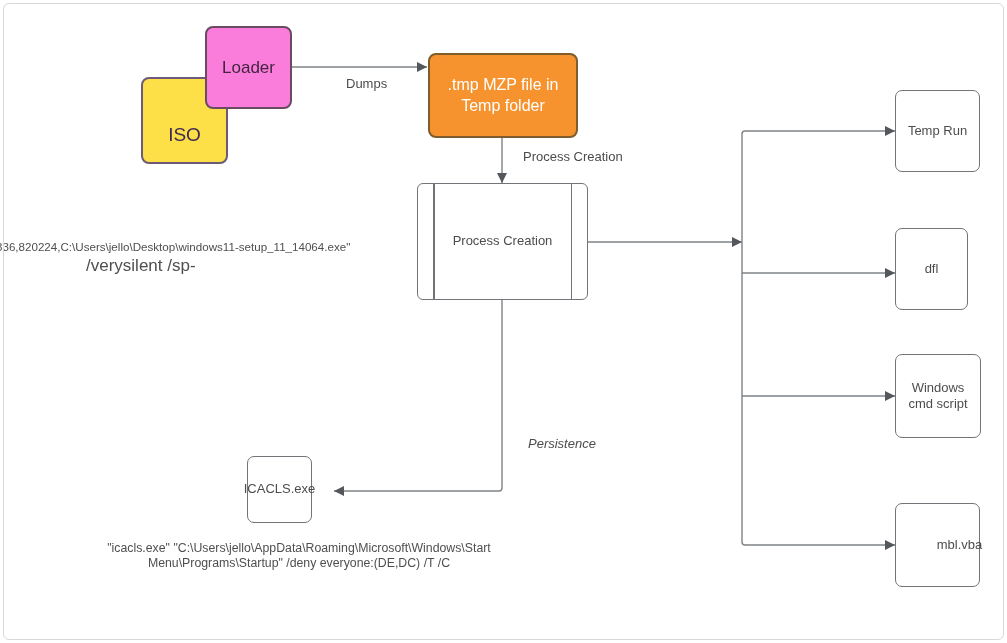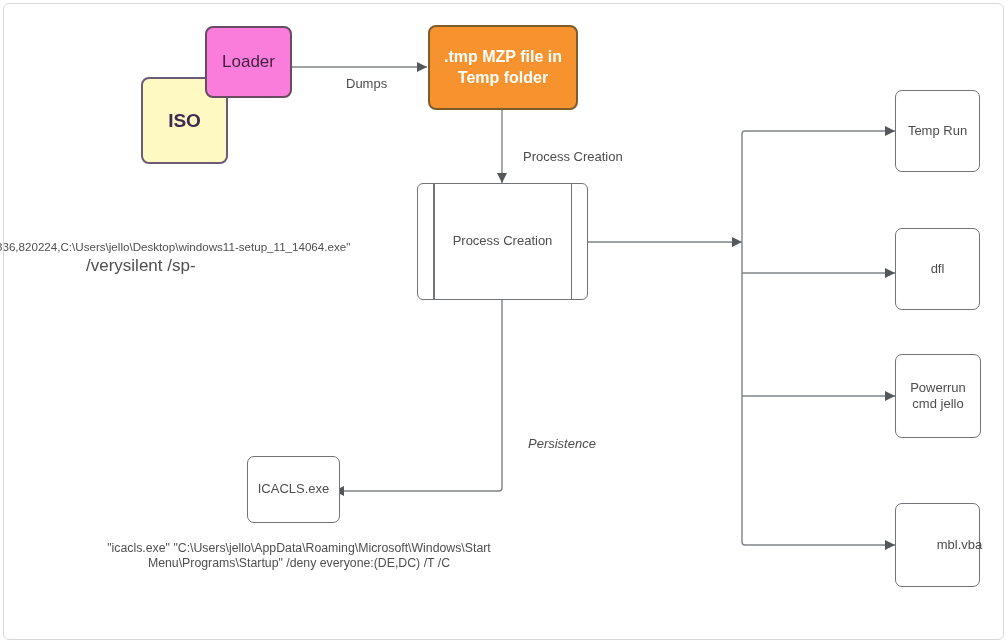--- a/index.html
+++ b/index.html
@@ -20,21 +20,21 @@
   
   .pp-bar{position:absolute;top:0;bottom:0;width:1.5px;background:#717478;}
   .pp-bar.left{left:15px;}
   .pp-bar.right{right:15px;}
   .edge-label{position:absolute;font-size:13px;color:#4c4c4c;white-space:nowrap;background:#fff;padding:0 2px;}
   .ann{position:absolute;white-space:nowrap;color:#4f4f4f;}
   .ann-tmp-1{left:3px;top:220px;font-size:15.5px;}
   .ann-tmp-2{left:-4px;top:240px;font-size:11.6px;}
   .ann-tmp-3{left:86px;top:256px;font-size:17px;}
   .ann-icacls{left:97px;top:541px;width:404px;white-space:normal;text-align:center;font-size:12.3px;line-height:15px;}
-  .bold{font-weight:bold;}
+  .bold{font-weight:normal;margin-top:28px;}
 </style>
 </head>
 <body>
 
 <div class="stage">
 
   <svg class="wires" viewBox="0 0 1007 643">
     <defs>
       <marker id="arr" markerUnits="userSpaceOnUse" markerWidth="10" markerHeight="10" viewBox="0 0 10 10" refX="10" refY="5" orient="auto">
         <path d="M0 0 L10 5 L0 10 Z" fill="#54585c"></path>
@@ -45,52 +45,52 @@
       <path d="M502 110 V183" marker-end="url(#arr)"></path>
       <path d="M588 242 H742" marker-end="url(#arr)"></path>
       <path d="M742 242 V134 Q742 131 745 131 H895" marker-end="url(#arr)"></path>
       <path d="M742 273 H895" marker-end="url(#arr)"></path>
       <path d="M742 396 H895" marker-end="url(#arr)"></path>
       <path d="M742 242 V542 Q742 545 745 545 H895" marker-end="url(#arr)"></path>
       <path d="M502 300 V488 Q502 491 499 491 H334" marker-end="url(#arr)"></path>
     </g>
   </svg>
 
-  <div class="node colored" style="left: 141px; top: 77px; width: 87px; height: 87px; z-index: 1; background-color: #fef9c3; border-color: rgb(108, 90, 120); color: rgb(63, 42, 82);">
+  <div class="node colored" style="left: 141px; top: 77px; width: 87px; height: 87px; z-index: 1; background-color: #fde047; border-color: rgb(108, 90, 120); color: rgb(63, 42, 82);">
     <span class="lbl bold" style="font-size:19px;">ISO</span>
   </div>
 
-  <div class="node colored" style="left: 205px; top: 26px; width: 87px; height: 72px; z-index: 2; background-color: rgb(250, 124, 219); border-color: rgb(106, 76, 98); color: rgb(68, 36, 64);">
+  <div class="node colored" style="left: 205px; top: 26px; width: 87px; height: 83px; z-index: 2; background-color: rgb(250, 124, 219); border-color: rgb(106, 76, 98); color: rgb(68, 36, 64);">
     <span class="lbl" style="font-size:17px;">Loader</span>
   </div>
 
   <div class="node colored bold" style="left: 428px; top: 25px; width: 150px; height: 85px; font-size: 16px; line-height: 1.3; background-color: rgb(246, 147, 47); border-color: rgb(126, 92, 46); color: rgb(255, 255, 255);">
     <span class="lbl" style="max-width:130px;">.tmp MZP file in Temp folder</span>
   </div>
 
   <div class="node" style="left:417px;top:183px;width:171px;height:117px;border-radius:6px;">
     <i class="pp-bar left"></i>
     <i class="pp-bar right"></i>
     <span class="lbl">Process Creation</span>
   </div>
 
-  <div class="node" style="left:247px;top:456px;width:93px;height:67px;">
+  <div class="node" style="left:247px;top:456px;width:65px;height:67px;">
     <span class="lbl">ICACLS.exe</span>
   </div>
 
   <div class="node" style="left:895px;top:90px;width:85px;height:82px;">
     <span class="lbl">Temp Run</span>
   </div>
 
-  <div class="node" style="left:895px;top:228px;width:85px;height:82px;">
+  <div class="node" style="left:895px;top:228px;width:73px;height:82px;">
     <span class="lbl">dfl</span>
   </div>
 
   <div class="node" style="left:895px;top:354px;width:86px;height:84px;">
-    <span class="lbl" style="max-width:78px;">Powerrun cmd jello</span>
+    <span class="lbl" style="max-width:78px;">Windows cmd script</span>
   </div>
 
   <div class="node" style="left:895px;top:503px;width:85px;height:84px;padding-left:48px;">
     <span class="lbl">mbl.vba</span>
   </div>
 
   <span class="edge-label" style="left:336px;top:76px;margin-left:8px;">Dumps</span>
   <span class="edge-label" style="left:521px;top:149px;">Process Creation</span>
   <span class="edge-label" style="left:526px;top:436px;font-style:italic;">Persistence</span>
 

